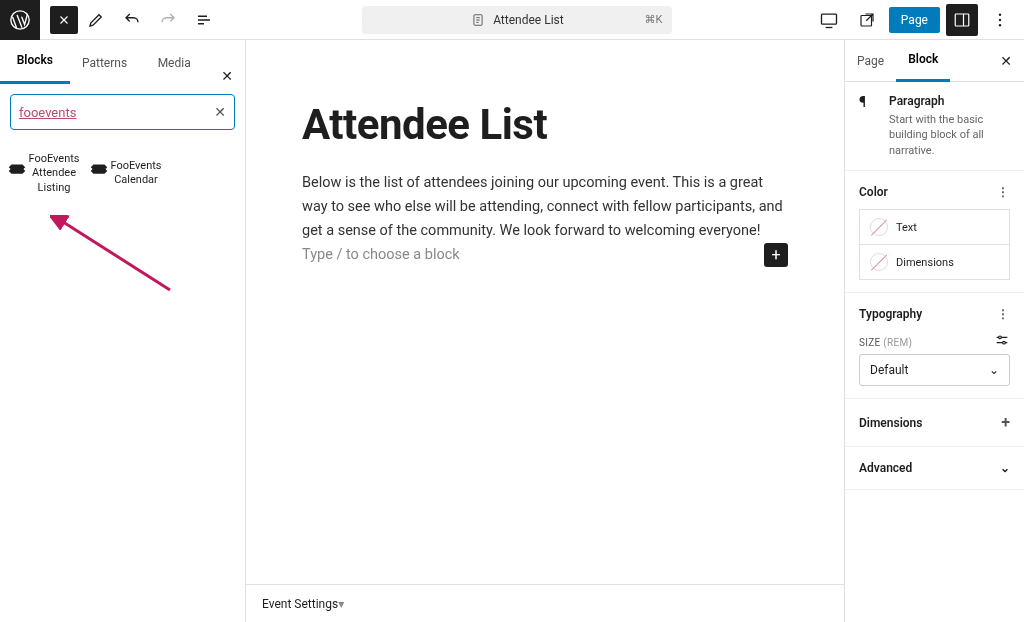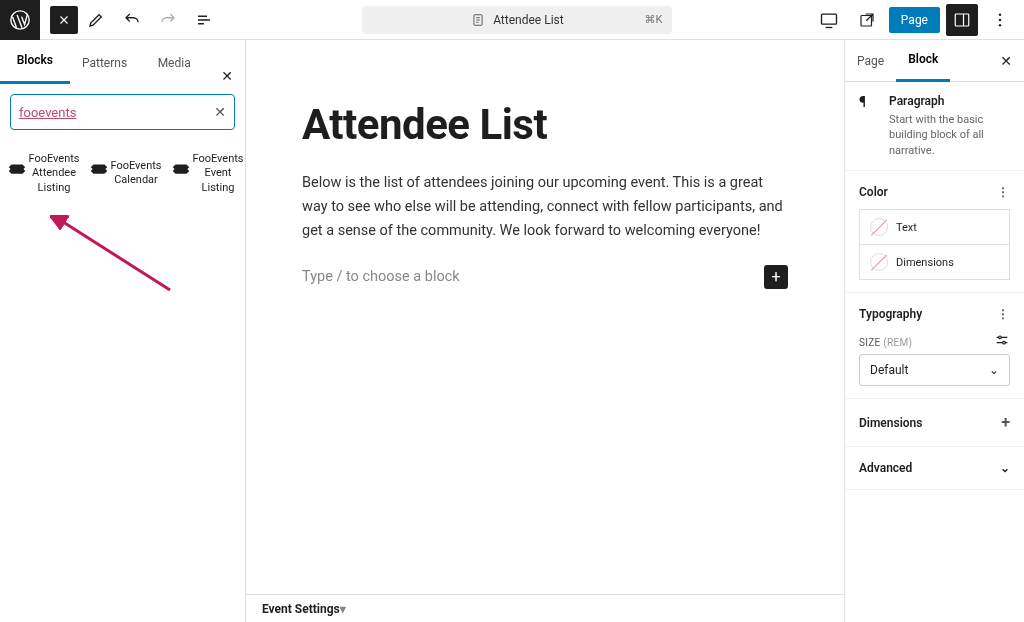--- a/index.html
+++ b/index.html
@@ -28,25 +28,25 @@
 .search-box .clear{cursor:pointer;font-size:14px;color:#555}
 .block-grid{display:flex;gap:4px;padding:8px 4px}
 .block-item{width:78px;display:flex;flex-direction:row;align-items:center;text-align:center;cursor:pointer;padding:4px 2px;border-radius:3px}
 .block-item .ico{width:24px;height:24px;margin-bottom:6px;display:flex;align-items:center;justify-content:center}
 .block-item .lbl{font-size:11px;line-height:1.3;color:#1e1e1e}
 .arrow{position:absolute;left:50px;top:215px;pointer-events:none}
 
 .editor{flex:1;position:relative;overflow:hidden}
 .doc{padding:60px 56px 0 56px}
 .doc h1{font-size:42px;font-weight:700;letter-spacing:-.5px;margin-bottom:22px}
-.doc p{font-size:14.5px;line-height:1.65;color:#333;margin-bottom:22px}
+.doc p{font-size:14.5px;line-height:1.65;color:#333;}
 .placeholder-row{display:flex;align-items:center;justify-content:space-between}
 .placeholder{color:#888;font-size:14.5px}
 .add-block{width:24px;height:24px;background:#1e1e1e;color:#fff;border-radius:3px;display:flex;align-items:center;justify-content:center;cursor:pointer;font-size:16px}
-.bottom-panel{position:absolute;bottom:0;left:0;right:0;height:28px;border-top:1px solid #e0e0e0;display:flex;align-items:center;padding:0 16px;font-size:12px;font-weight:700;cursor:pointer}
+.bottom-panel{position:absolute;bottom:0;left:0;right:0;height:38px;border-top:1px solid #e0e0e0;display:flex;align-items:center;padding:0 16px;font-size:12px;font-weight:400;cursor:pointer}
 .caret-down{color:#888}
 
 .right-panel{width:180px;border-left:1px solid #e0e0e0;display:flex;flex-direction:column;font-size:12px}
 .rp-tabs{display:flex;height:42px;align-items:center;border-bottom:1px solid #e0e0e0}
 .rp-tab{padding:13px 12px;cursor:pointer;color:#555}
 .rp-tab.active{color:#000;font-weight:600;border-bottom:3px solid #007cba}
 .rp-close{margin-left:auto;padding:0 12px;cursor:pointer;font-size:14px}
 .rp-section{padding:12px 14px;border-bottom:1px solid #f0f0f0}
 .rp-block-header{display:flex;gap:10px}
 .rp-block-header .picon{width:20px;flex-shrink:0;font-weight:bold;font-size:14px}
@@ -165,28 +165,20 @@
         <div class="lbl">FooEvents Attendee Listing</div>
       </div>
       <div class="block-item">
         <div class="ico">
           <svg width="22" height="22" viewBox="0 0 24 24" fill="#1e1e1e">
               <path d="M3 9l3-3h12l3 3-2 2 2 2-3 3H6l-3-3 2-2-2-2z"></path>
             </svg>
         </div>
         <div class="lbl">FooEvents Calendar</div>
       </div>
-      <div class="block-item">
-        <div class="ico">
-          <svg width="22" height="22" viewBox="0 0 24 24" fill="#1e1e1e">
-              <path d="M3 9l3-3h12l3 3-2 2 2 2-3 3H6l-3-3 2-2-2-2z"></path>
-            </svg>
-        </div>
-        <div class="lbl">FooEvents Event Listing</div>
-      </div>
     </div>
     <svg class="arrow" width="140" height="90">
       <defs>
           <marker id="ah" markerWidth="10" markerHeight="10" refX="2" refY="3" orient="auto">
             <path d="M0,0 L0,6 L8,3 z" fill="#c2185b"></path>
           </marker>
         </defs>
       <line x1="120" y1="75" x2="10" y2="5" stroke="#c2185b" stroke-width="3" marker-end="url(#ah)"></line>
     </svg>
   </div>

